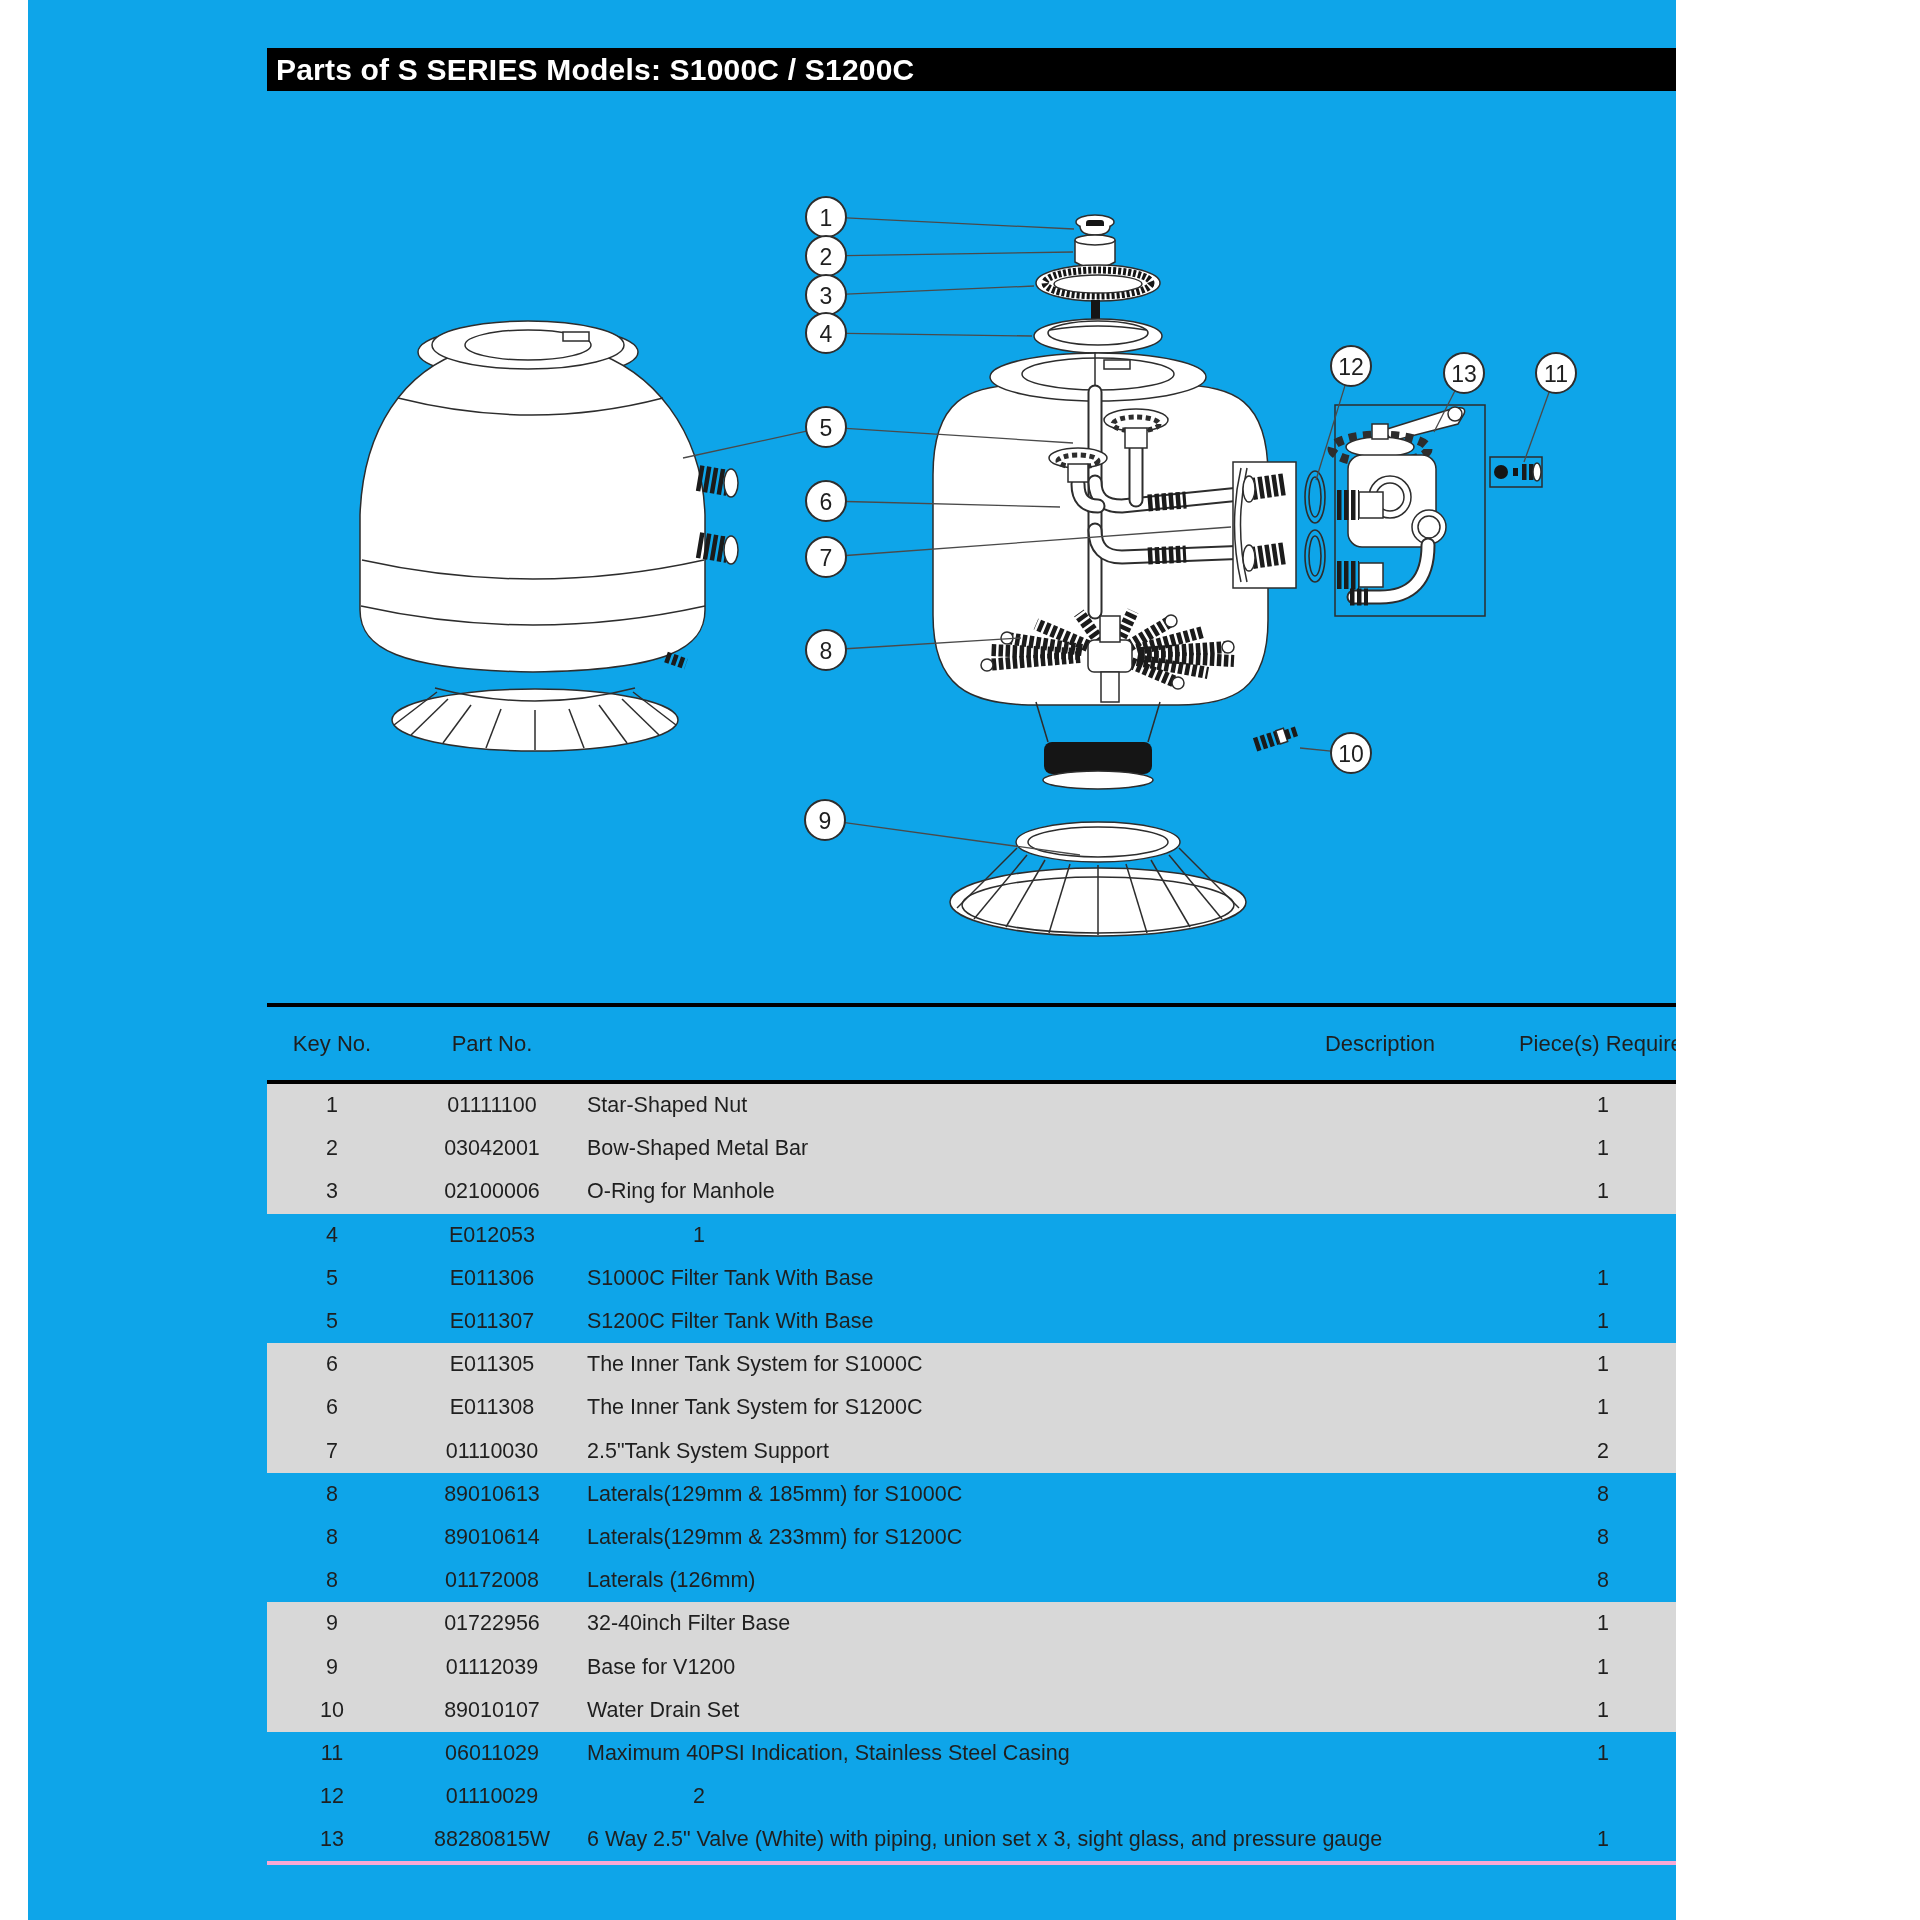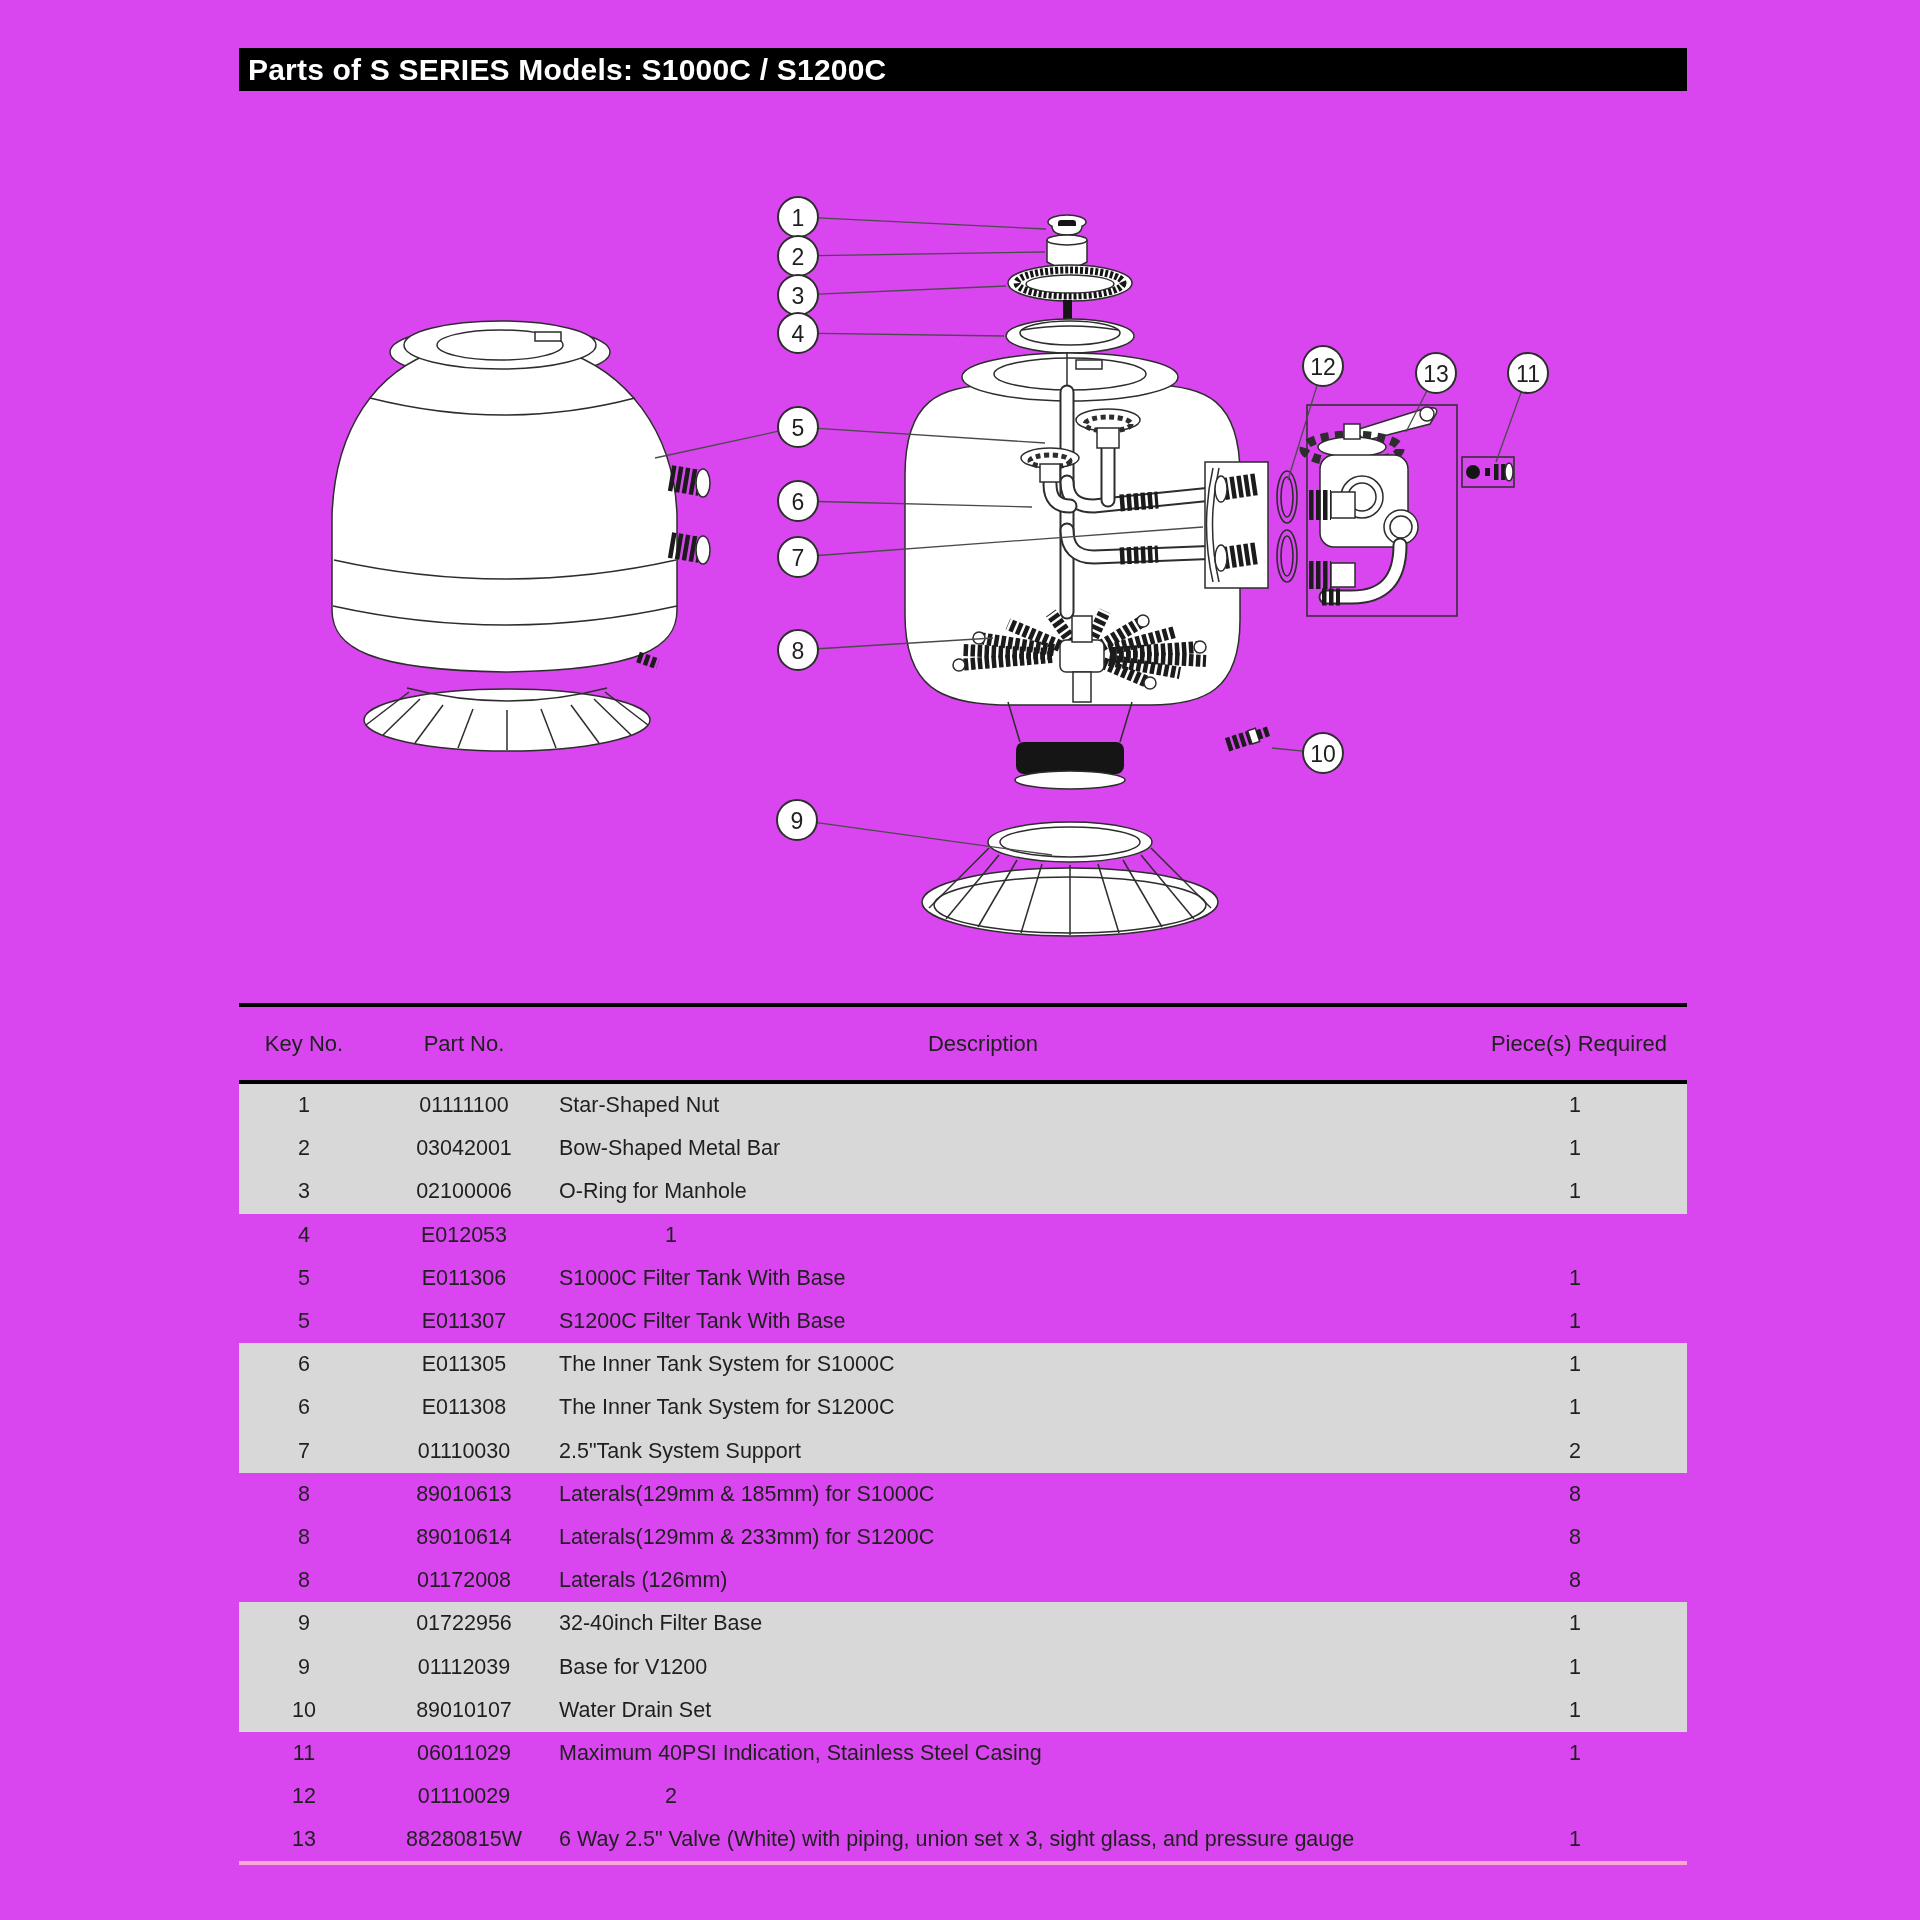--- a/index.html
+++ b/index.html
@@ -1,37 +1,37 @@
 <!DOCTYPE html>
 <html><head>
 <meta charset="utf-8">
 <style>
   html,body{margin:0;padding:0;background:#ffffff;}
-  #page{position:relative;width:1920px;height:1920px;background:#d946ef;overflow:hidden;
-        font-family:"Liberation Sans",sans-serif;}
+  #page{position:relative;width:1648px;height:1920px;background:#0ea5e9;overflow:hidden;
+        font-family:"Liberation Sans",sans-serif;margin-left:28px;}
   .titlebar{position:absolute;left:239px;top:48px;width:1448px;height:43px;background:#000;
             color:#fff;font-weight:bold;font-size:30px;line-height:44px;padding-left:9px;
             box-sizing:border-box;letter-spacing:0.2px;white-space:nowrap;}
   #diagram-svg{position:absolute;left:0;top:0;}
   .ln{stroke:#2d2d2d;stroke-width:1.5;fill:none;}
   .fw{fill:#ffffff;stroke:#2d2d2d;stroke-width:1.5;}
   .pipe-o{stroke:#2d2d2d;stroke-width:15;fill:none;stroke-linecap:round;}
   .pipe-i{stroke:#ffffff;stroke-width:11;fill:none;stroke-linecap:round;}
   .dark-dash{stroke:#1b1b1b;stroke-dasharray:4.5 2.5;fill:none;}
   .orr{fill:none;stroke:#2d2d2d;stroke-width:1.6;}
   .leader{stroke:#4a4a4a;stroke-width:1.3;fill:none;}
   .callout-circle{fill:#fff;stroke:#2d2d2d;stroke-width:2;}
   .callout-num{font-size:23px;fill:#1f1f1f;text-anchor:middle;dominant-baseline:central;
                font-family:"Liberation Sans",sans-serif;}
   .parts-table{position:absolute;left:239px;top:1003px;width:1448px;
                border-top:4px solid #000;border-bottom:4px solid #f9a8d4;color:#1f1f1f;}
   .thead{display:flex;height:73px;align-items:center;border-bottom:4px solid #000;font-size:22px;}
   .h-key{width:130px;text-align:center;}
   .h-part{width:190px;text-align:center;}
-  .h-desc{flex:1;text-align:center;}
+  .h-desc{flex:1;text-align:right;}
   .h-qty{width:260px;text-align:right;padding-right:20px;}
   .trow{display:flex;height:43.2px;align-items:center;font-size:21.5px;}
   .trow.shaded{background:#d8d8d8;}
   .c-key{width:130px;text-align:center;}
   .c-part{width:190px;text-align:center;}
   .c-desc{flex:1;text-align:left;white-space:nowrap;overflow:hidden;}
   .c-qty{width:224px;text-align:center;}
 </style>
 </head>
 <body>

